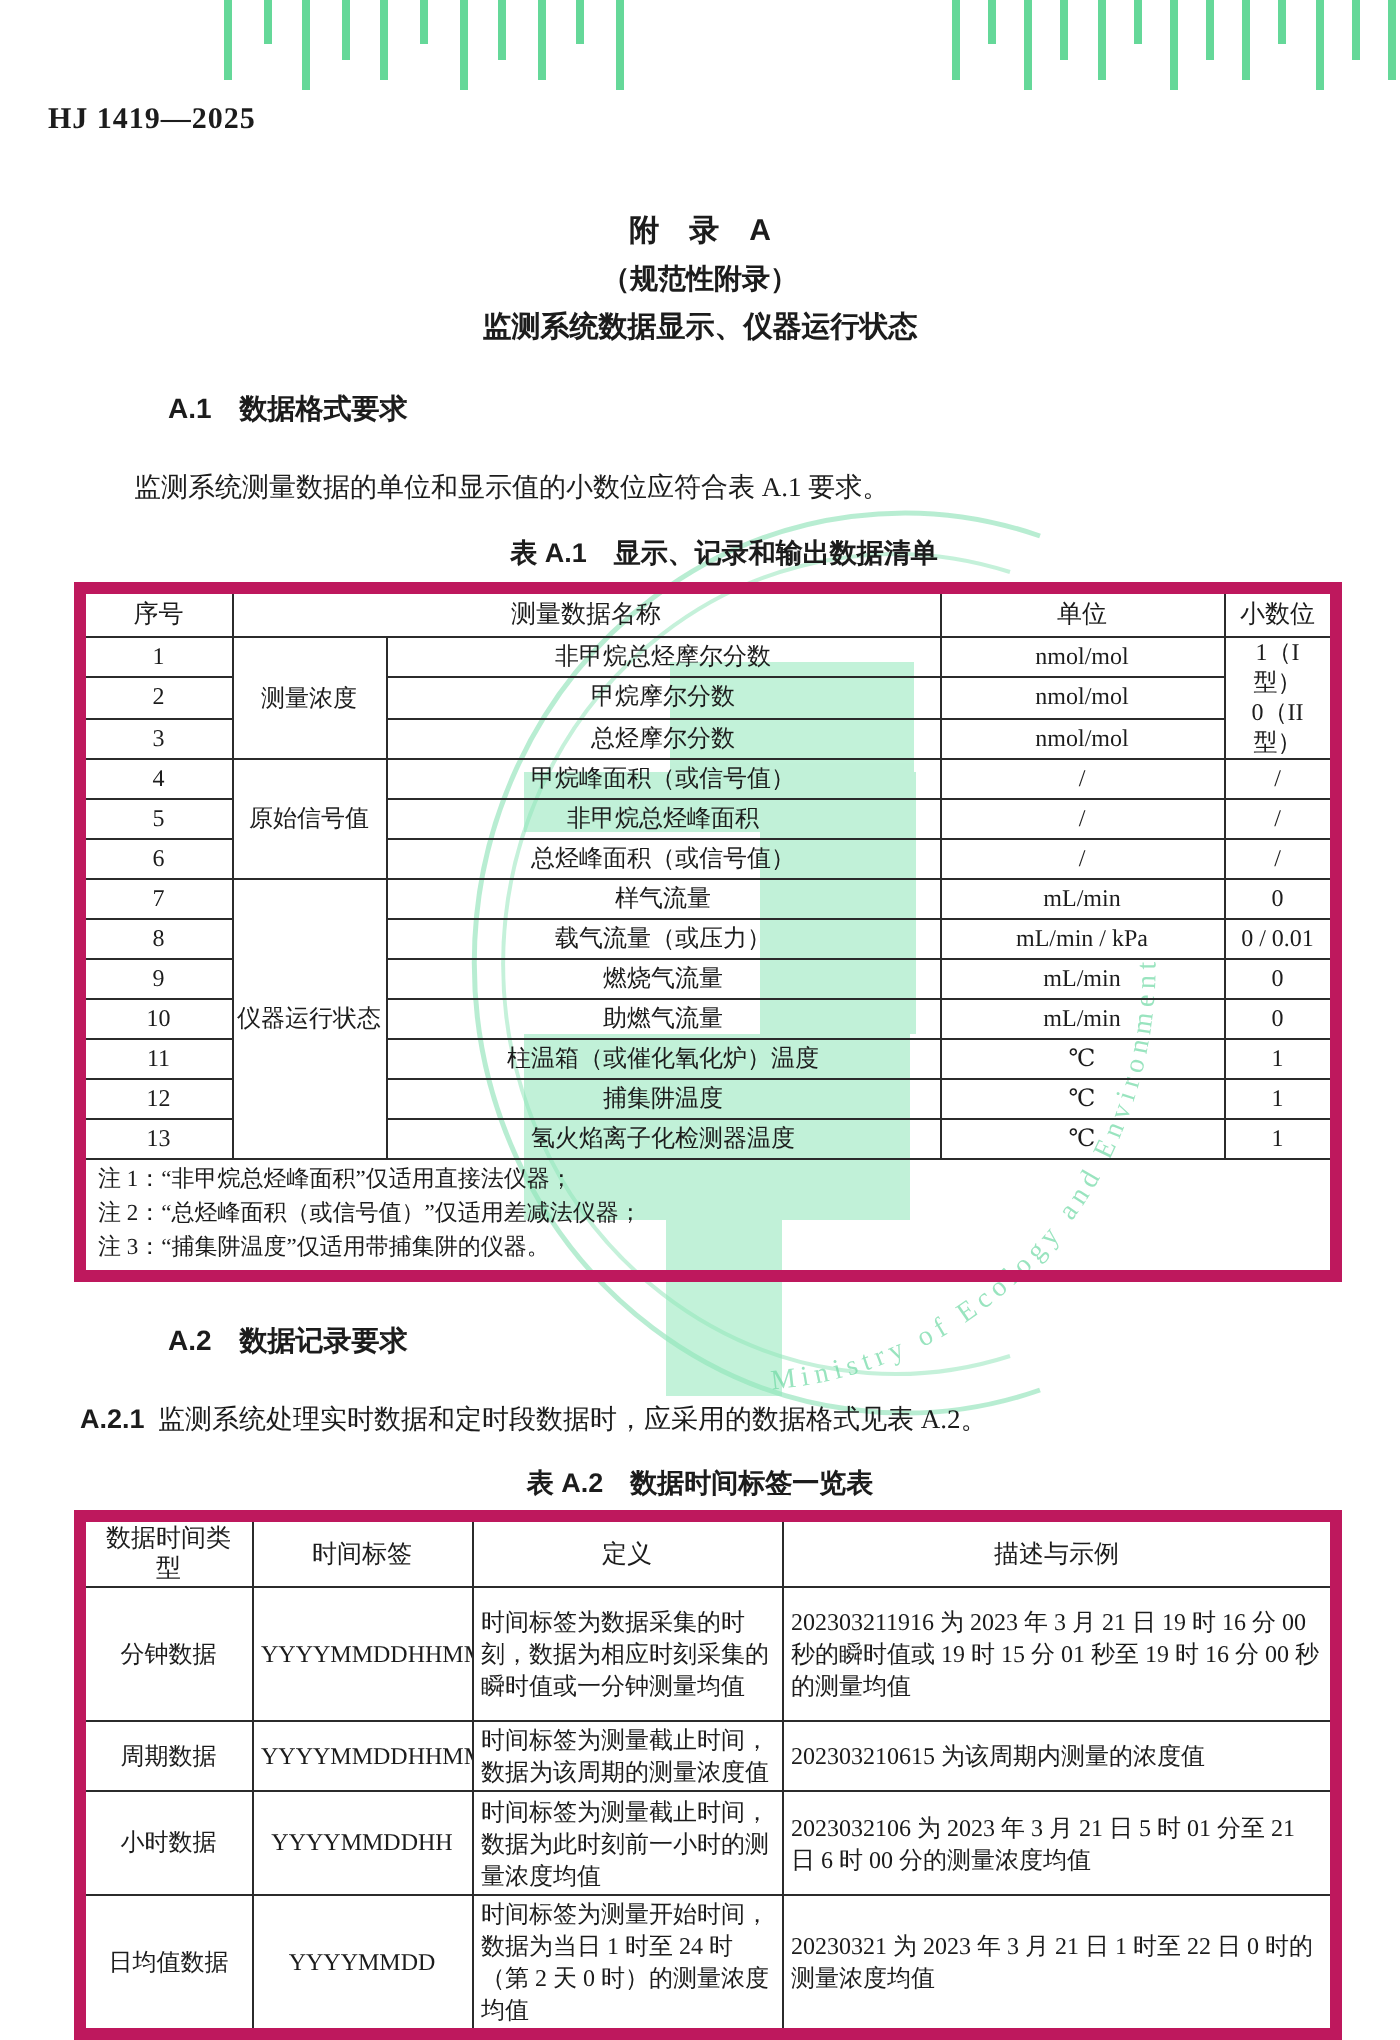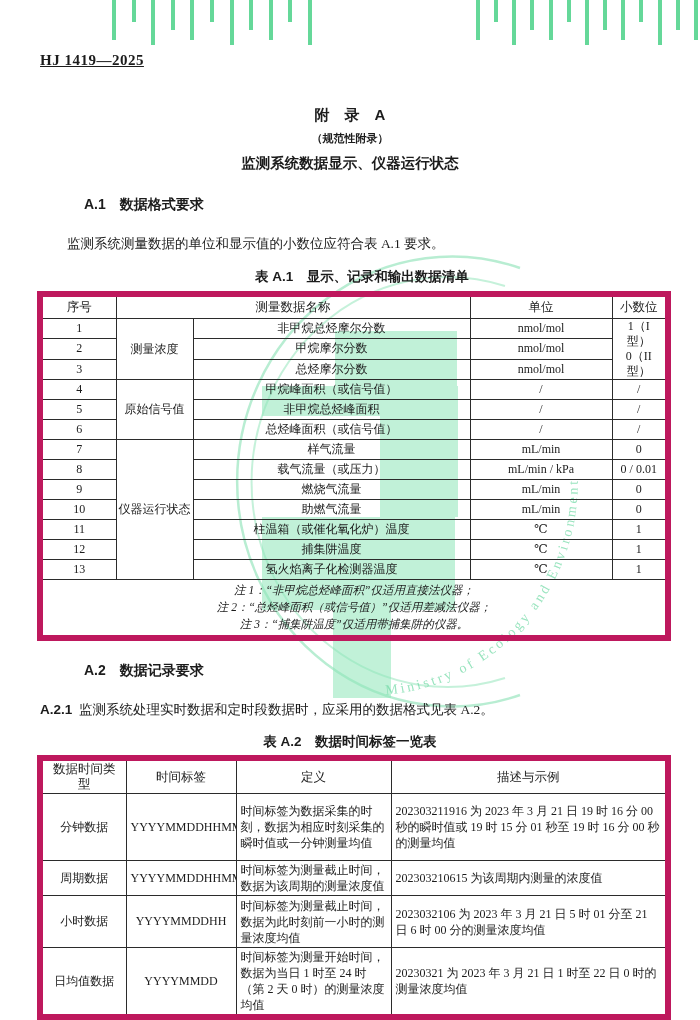--- a/index.html
+++ b/index.html
@@ -3,42 +3,42 @@
 <meta charset="utf-8">
 <style>
   html,body{margin:0;padding:0;}
   body{
     width:700px;height:1020px;position:relative;background:#ffffff;
     font-family:"Liberation Serif","DejaVu Serif",serif;
     color:#1c1c1c;overflow:hidden;
   }
   .abs{position:absolute;}
   
-  .std-code{top:52px;left:40px;font-size:15px;font-weight:bold;letter-spacing:.5px;
-    font-family:"Liberation Serif",serif;text-decoration:underline;}
+  .std-code{top:52px;left:24px;font-size:15px;font-weight:bold;letter-spacing:.5px;
+    font-family:"Liberation Serif",serif;}
   .center{left:0;width:700px;text-align:center;}
   .app-title{top:106px;font-size:15px;font-weight:bold;font-family:"Liberation Sans",sans-serif;}
-  .app-sub{top:131px;font-size:11px;font-weight:bold;font-family:"Liberation Sans",sans-serif;}
+  .app-sub{top:131px;font-size:14px;font-weight:bold;font-family:"Liberation Sans",sans-serif;}
   .app-head{top:154px;font-size:14.5px;font-weight:bold;font-family:"Liberation Sans",sans-serif;}
   .sec-head{left:40px;font-size:14px;font-weight:bold;font-family:"Liberation Sans",sans-serif;}
   .sec-head .num{font-family:"Liberation Sans",sans-serif;margin-right:14px;margin-left:44px;}
   .para{left:40px;width:608px;font-size:13.5px;line-height:19px;text-indent:2em;}
   .para .secnum{font-weight:bold;font-family:"Liberation Sans",sans-serif;}
   .tbl-caption{font-size:13.5px;font-weight:bold;font-family:"Liberation Sans",sans-serif;}
   .pageno{top:1048px;left:44px;font-size:14px;margin-top:32px;}
   
   table{border-collapse:collapse;table-layout:fixed;background:transparent;}
   .doc-table{position:absolute;border:6px solid #be185d;}
   .doc-table td{border:1px solid #2b2b2b;text-align:center;vertical-align:middle;
     padding:0 2px;font-size:12px;line-height:15px;overflow:hidden;}
   #table-a1{top:291px;left:37px;width:628px;}
   #table-a1 td{height:19px;}
   #table-a1 tr.hdr td{height:21px;font-size:12.5px;}
-  #table-a1 td.notes-cell{text-align:center;font-size:11.5px;line-height:17px;
-    padding:2px 6px;height:auto;font-style:italic;}
+  #table-a1 td.notes-cell{text-align:left;font-size:11.5px;line-height:17px;
+    padding:2px 6px;height:auto;}
   #table-a2{top:755px;left:37px;width:628px;}
   #table-a2 td{padding:1px 4px;}
   #table-a2 tr.hdr td{height:21px;font-size:12.5px;}
   #table-a2 td.lft{text-align:left;line-height:16px;}
   
   .wm{pointer-events:none;}
   #wm-svg{top:0;left:0;}
   
   .edge-group{top:0;height:46px;display:flex;align-items:flex-start;}
   .edge-group i{display:block;width:4px;background:#3fce7f;opacity:.8;}

